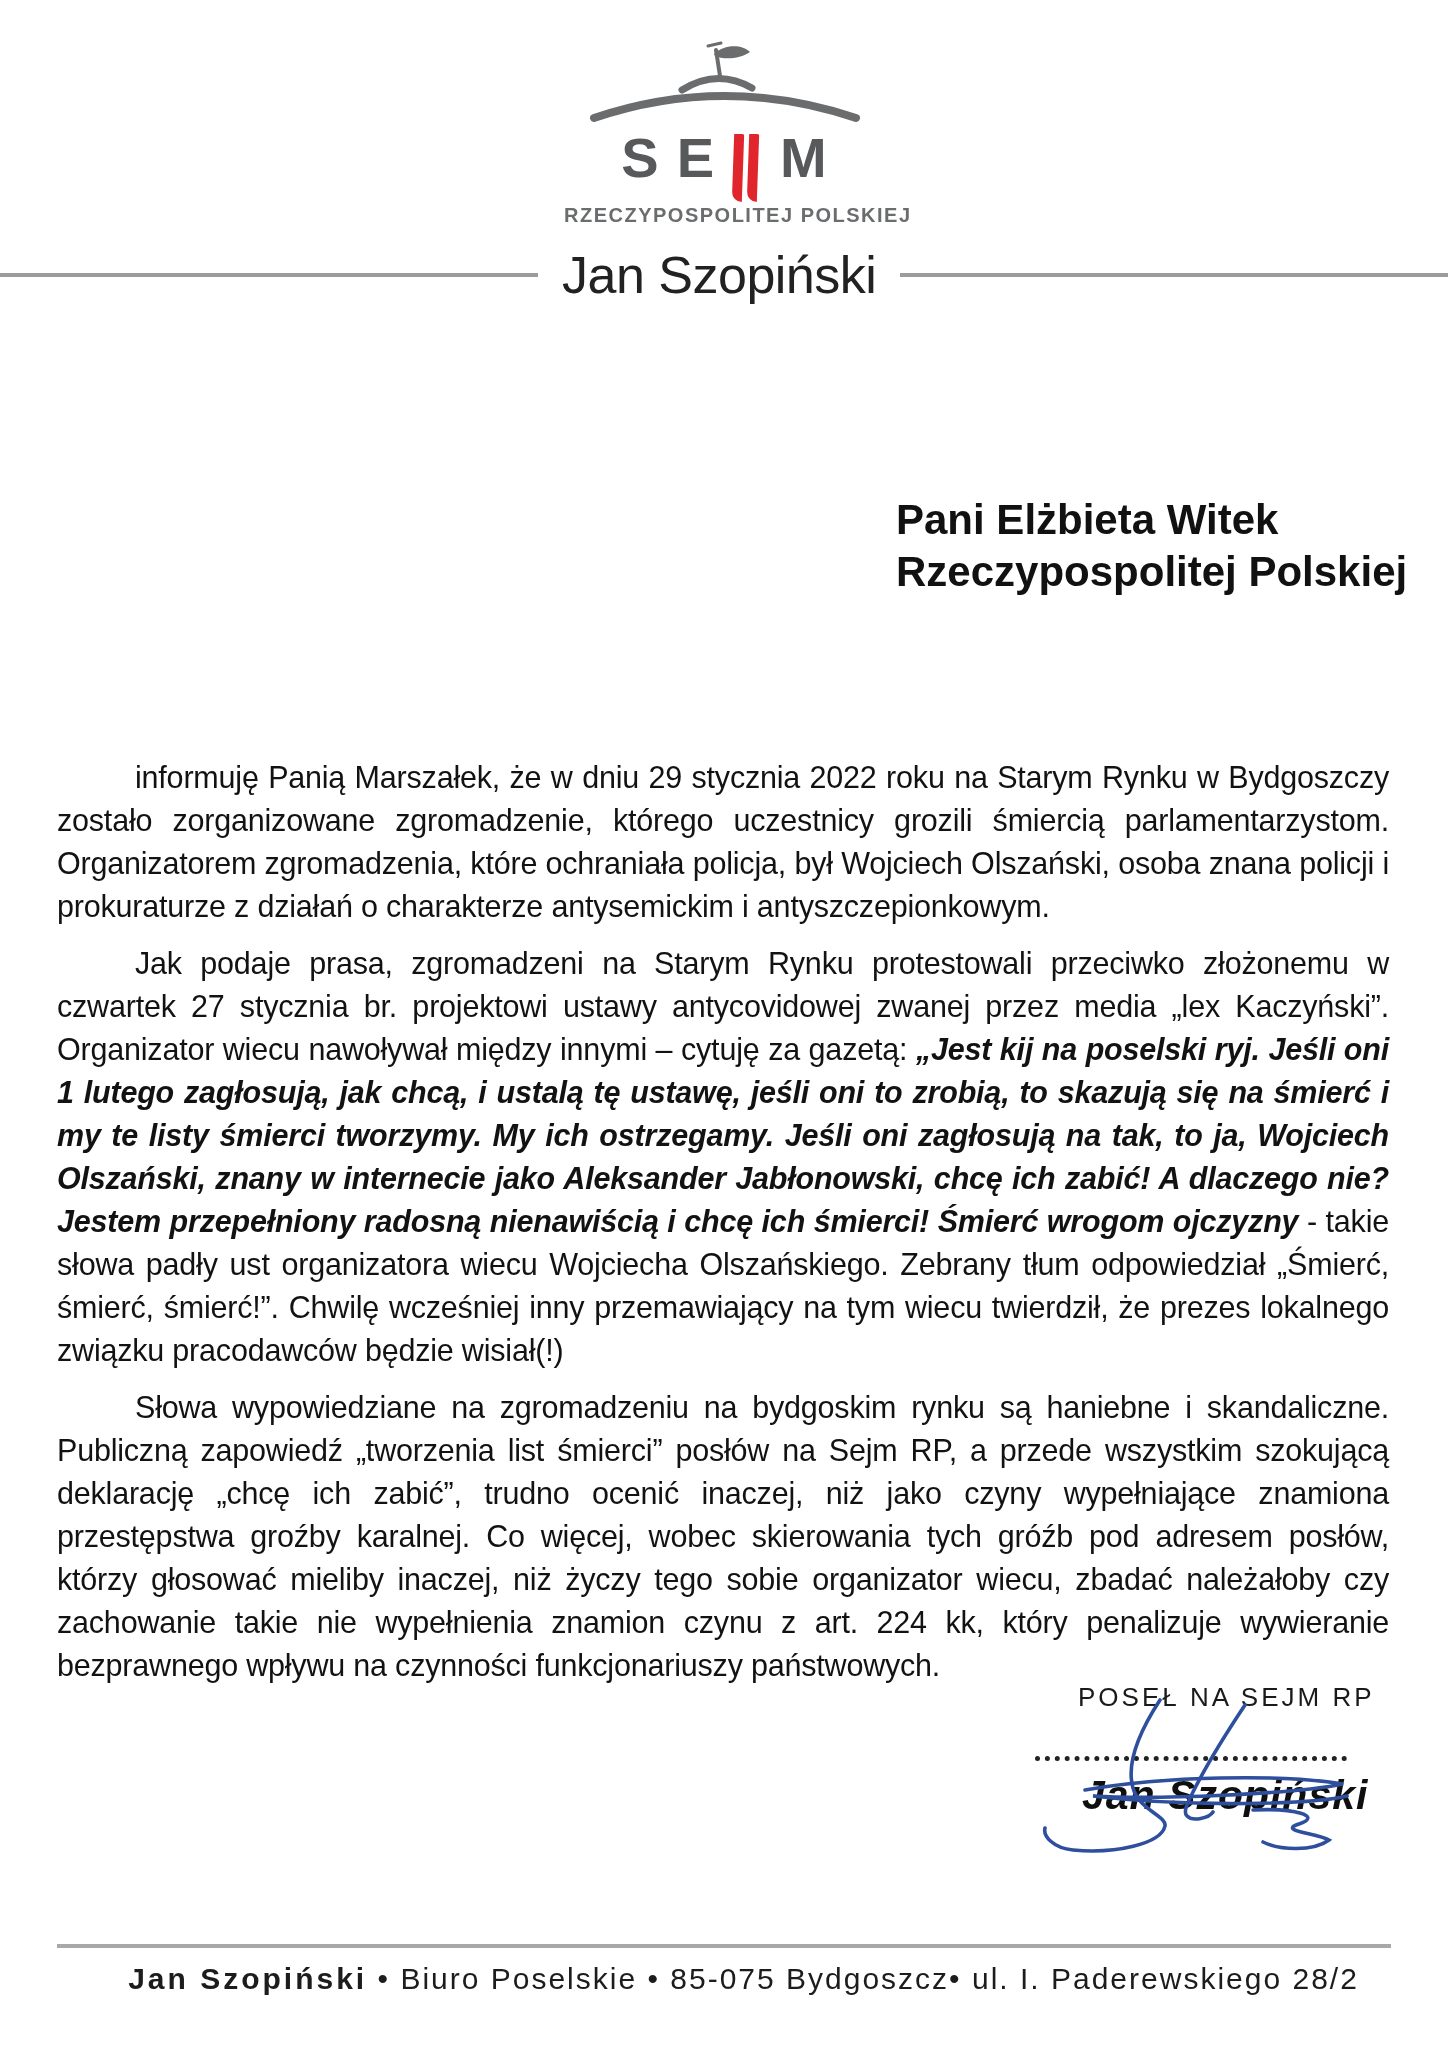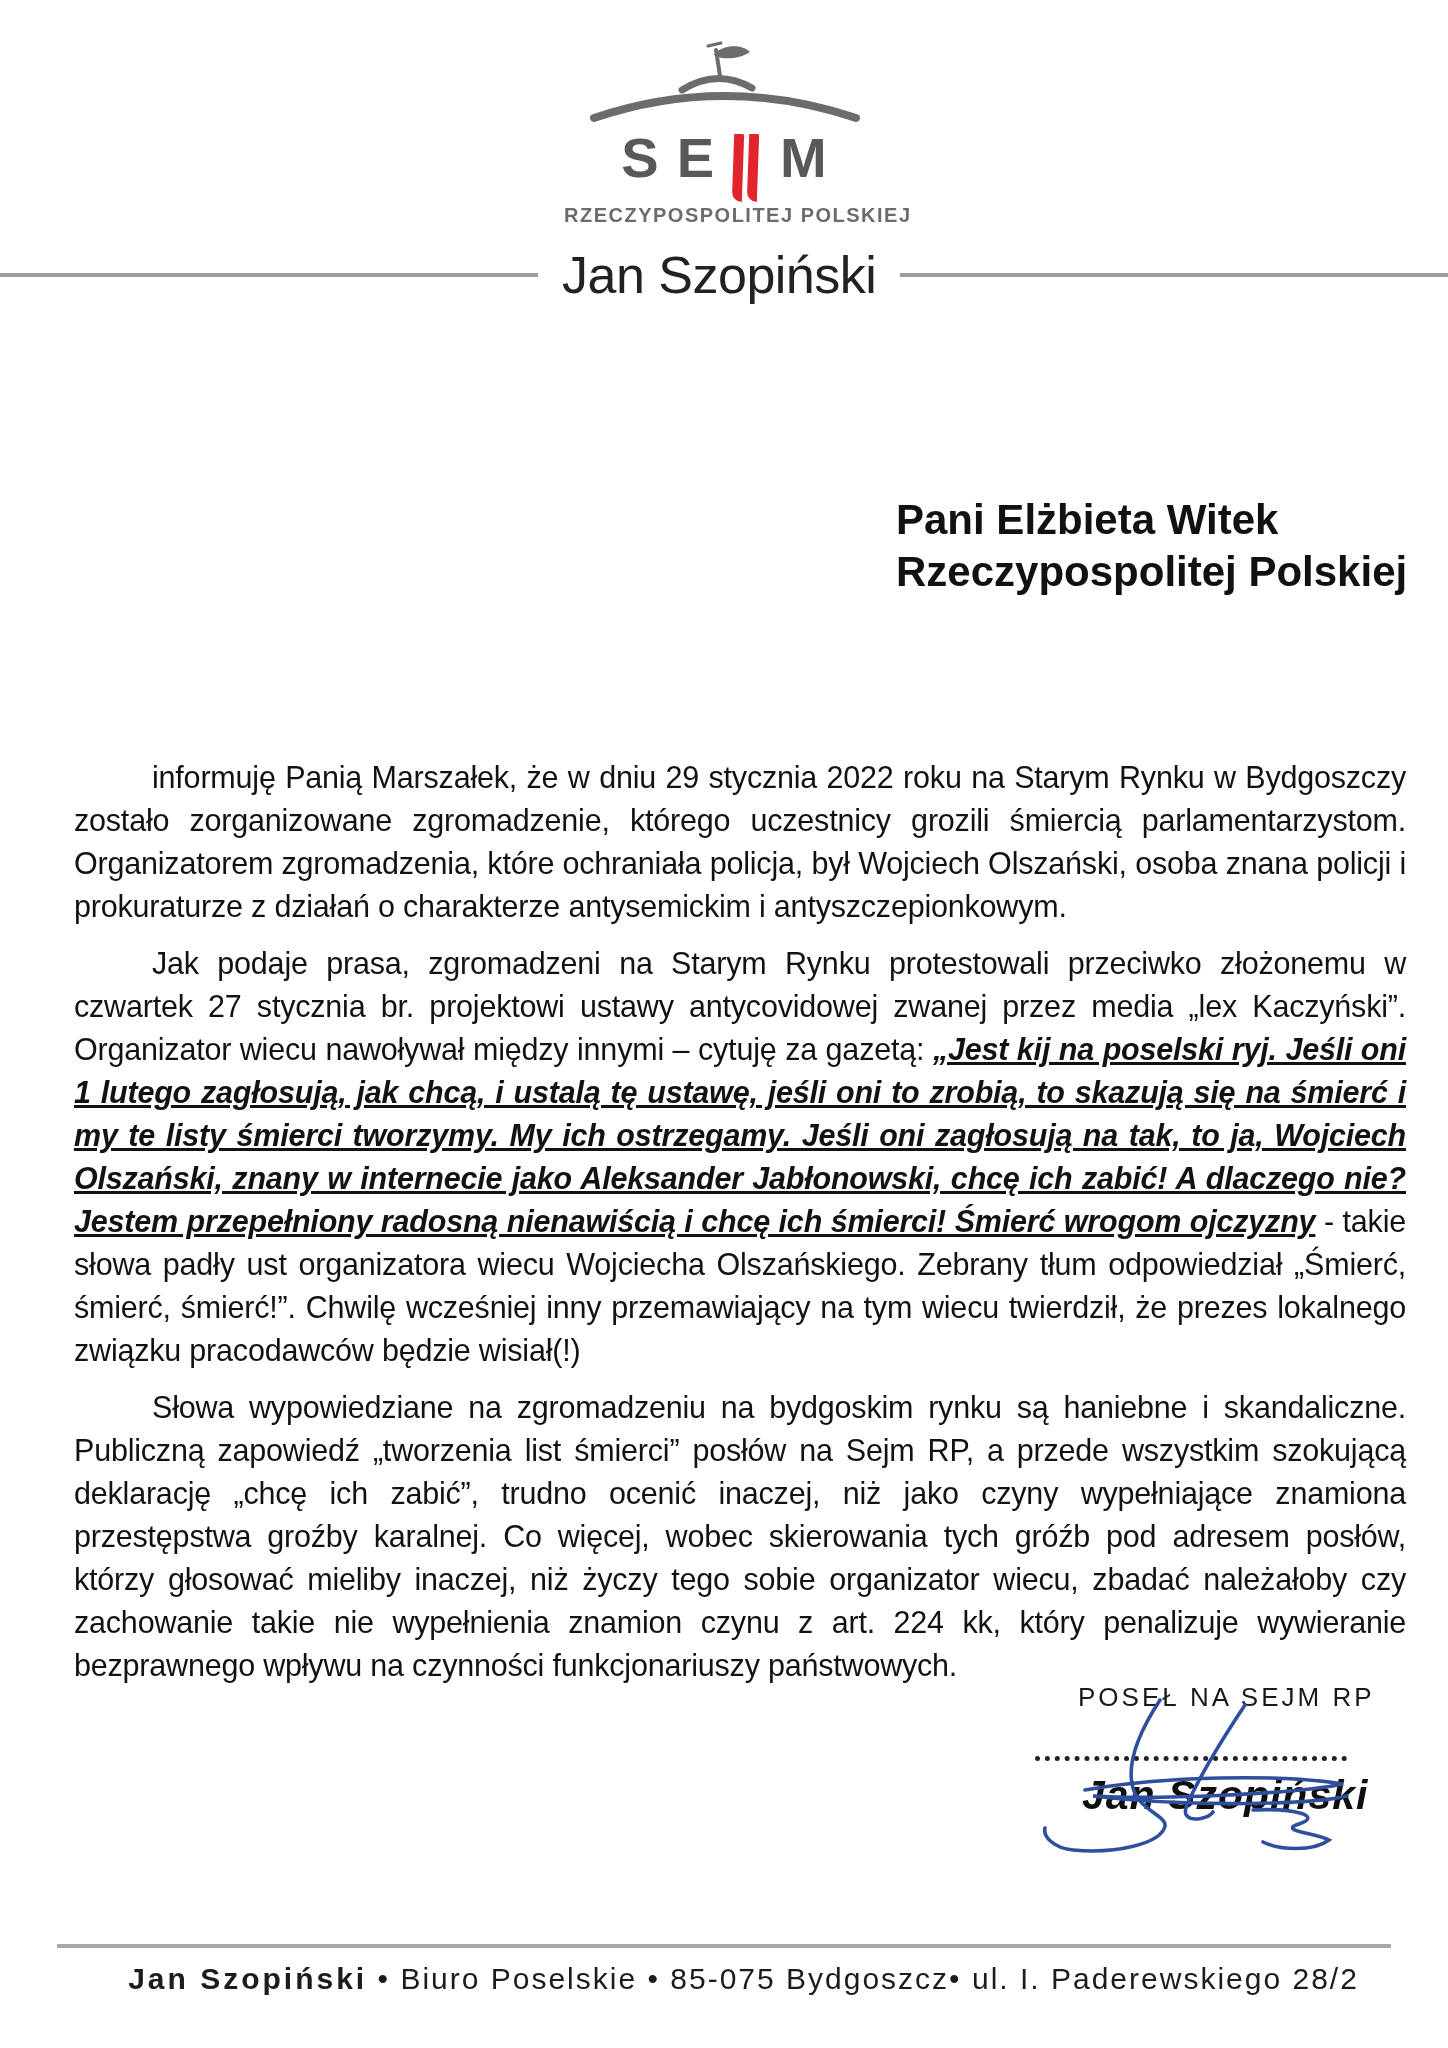--- a/index.html
+++ b/index.html
@@ -106,37 +106,36 @@
     top:494px;
     font-size:42px;
     font-weight:bold;
     line-height:52px;
     color:#111111;
   }
 
   
   .letter-body{
     position:absolute;
-    left:74px;
+    left:57px;
     top:756px;
     width:1332px;
   }
   .letter-body p{
     margin:0 0 14px 0;
     font-size:30.5px;
     line-height:43px;
     text-align:justify;
     text-indent:78px;
     letter-spacing:-0.2px;
     color:#121212;
   }
   .letter-body p span.bi{
     font-weight:bold;
     font-style:italic;
-    text-decoration:underline;
   }
 
   
   .sig-title{
     position:absolute;
     left:1078px;
     top:1682px;
     font-size:26px;
     letter-spacing:3px;
     color:#1a1a1a;

